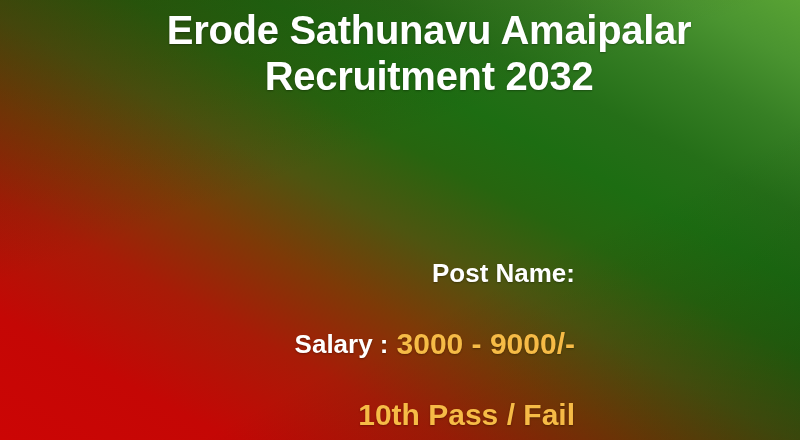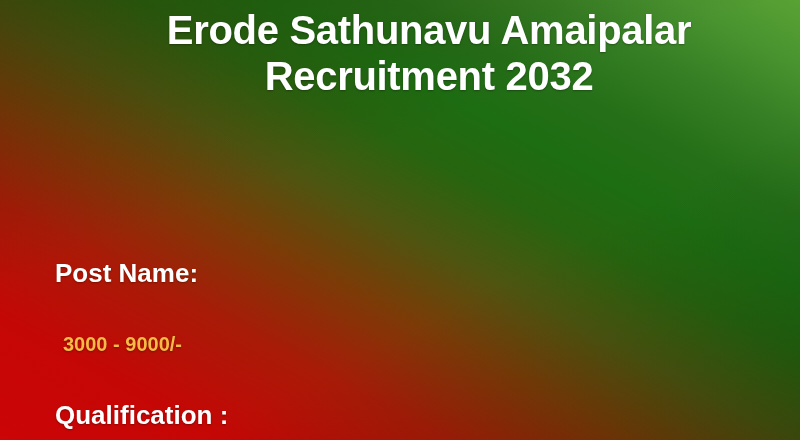--- a/index.html
+++ b/index.html
@@ -63,30 +63,31 @@
     position: absolute;
     left: 26px;
     top: 138px;
     width: 520px;
   }
   .detail-row {
     height: 71px;
     display: flex;
     align-items: center;
     white-space: nowrap;
+    justify-content: flex-end;
   }
   .detail-label {
     color: #ffffff;
     font-size: 26px;
     font-weight: bold;
     text-shadow: 0 1px 2px rgba(0,0,0,0.30);
   }
   .detail-value {
     color: #f6bb46;
-    font-size: 20px;
+    font-size: 30px;
     font-weight: bold;
     margin-left: 8px;
     text-shadow: 0 1px 2px rgba(0,0,0,0.30);
   }
   .detail-row.r-post .detail-label,
   .detail-row.r-post .detail-value { font-size: 26px; }
 </style>
 </head>
 <body>
 
@@ -97,22 +98,23 @@
     <span class="line">Recruitment 2032</span>
   </h1>
 
   <div class="details">
 
     <div class="detail-row r-post">
       <span class="detail-label">Post Name:</span>
     </div>
 
     <div class="detail-row">
+      <span class="detail-label">Salary :</span>
       <span class="detail-value">3000 - 9000/-</span>
     </div>
 
     <div class="detail-row">
-      <span class="detail-label">Qualification :</span>
+      <span class="detail-value">10th Pass / Fail</span>
     </div>
 
   </div>
 
 </div>
 
 </body></html>

